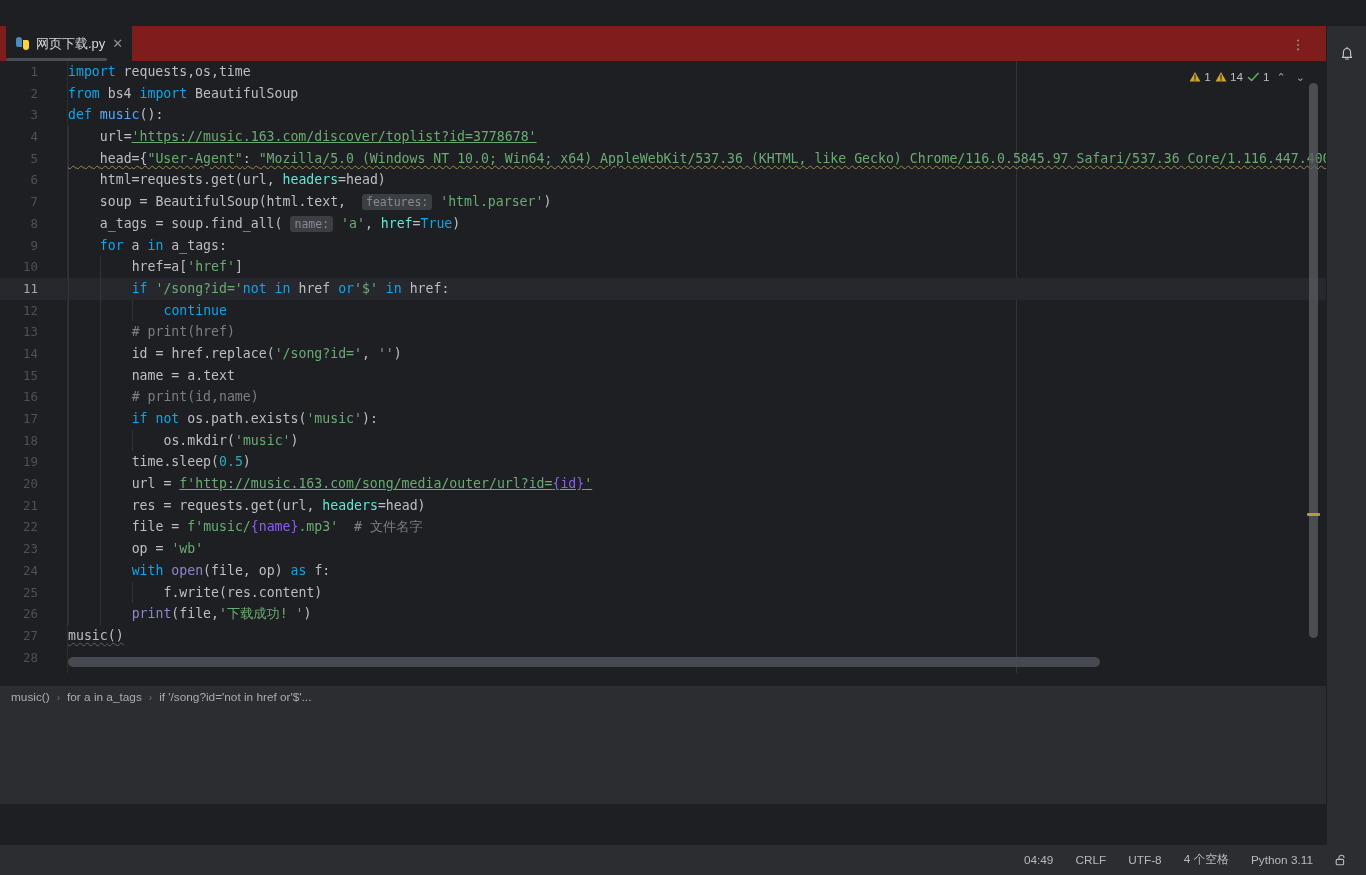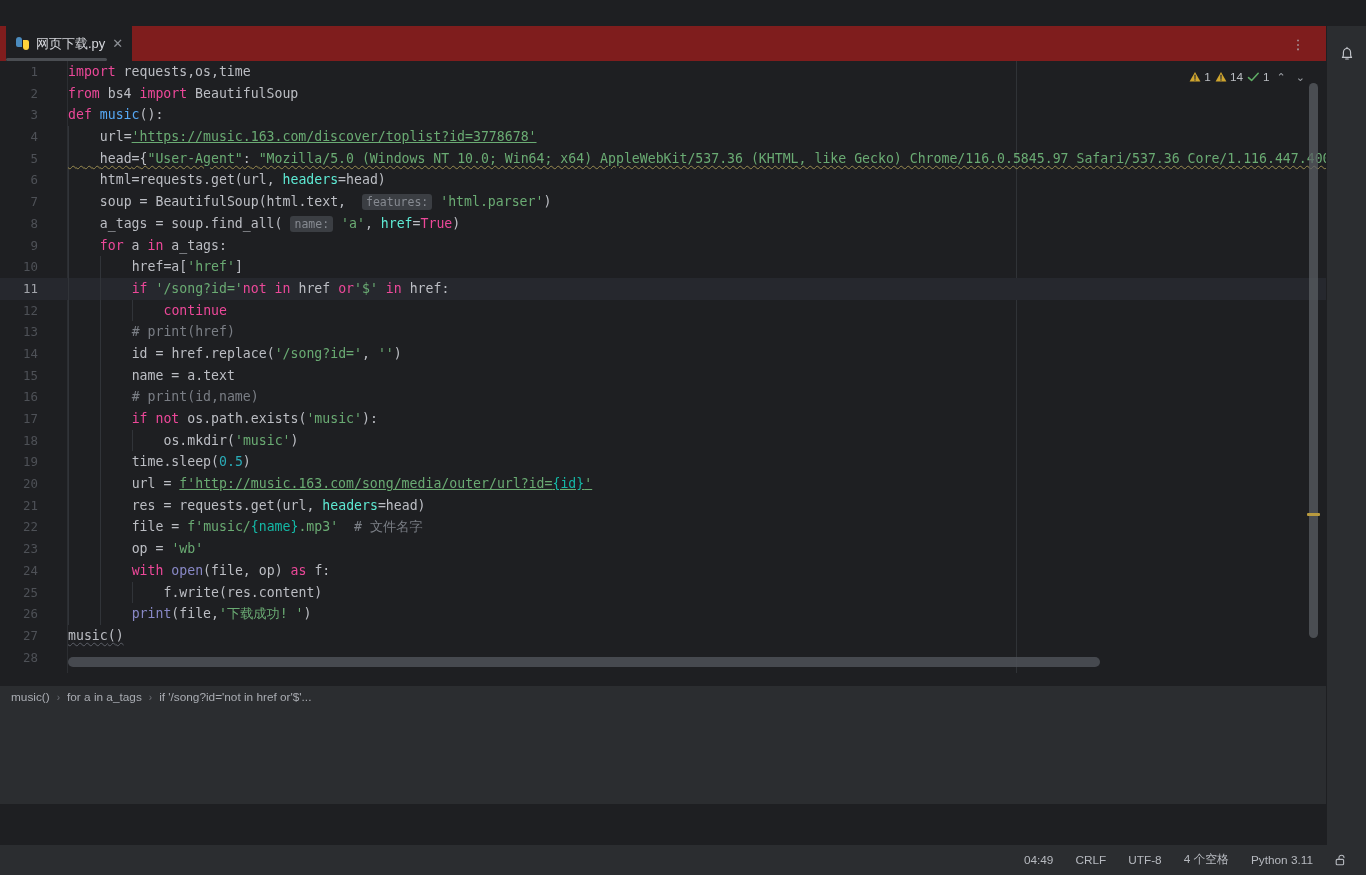--- a/index.html
+++ b/index.html
@@ -108,27 +108,27 @@
   }
   .ln-row.current .ln-num { color: #a1a4aa; }
   .ln-code { position: absolute; left: 68px; top: 0; white-space: pre; }
 
   
   .indent-g {
     position: absolute; top: 0; width: 1px; height: 21.7px; background: #313439;
   }
 
   
-  .kw    { color: #ec4899; }
+  .kw    { color: #0ea5e9; }
   .fn    { color: #56a8f5; }
   .str   { color: #6aab73; }
   .num   { color: #2aacb8; }
   .cmt   { color: #7a7e85; }
   .def   { color: #bcbec4; }
-  .param { color: #14b8a6; }
+  .param { color: #8b5cf6; }
   .kwarg { color: #5eead4; }
   .builtin { color: #8888c6; }
   .hintchip {
     background: #3b3e43; color: #868a91; border-radius: 3px;
     padding: 1px 4px; font-size: 11.5px;
   }
   .u-link { text-decoration: underline; text-decoration-color: #6aab73; }
   .sq-warn {
     text-decoration: underline; text-decoration-style: wavy;
     text-decoration-color: #9a8b4f; text-decoration-thickness: 1px;

